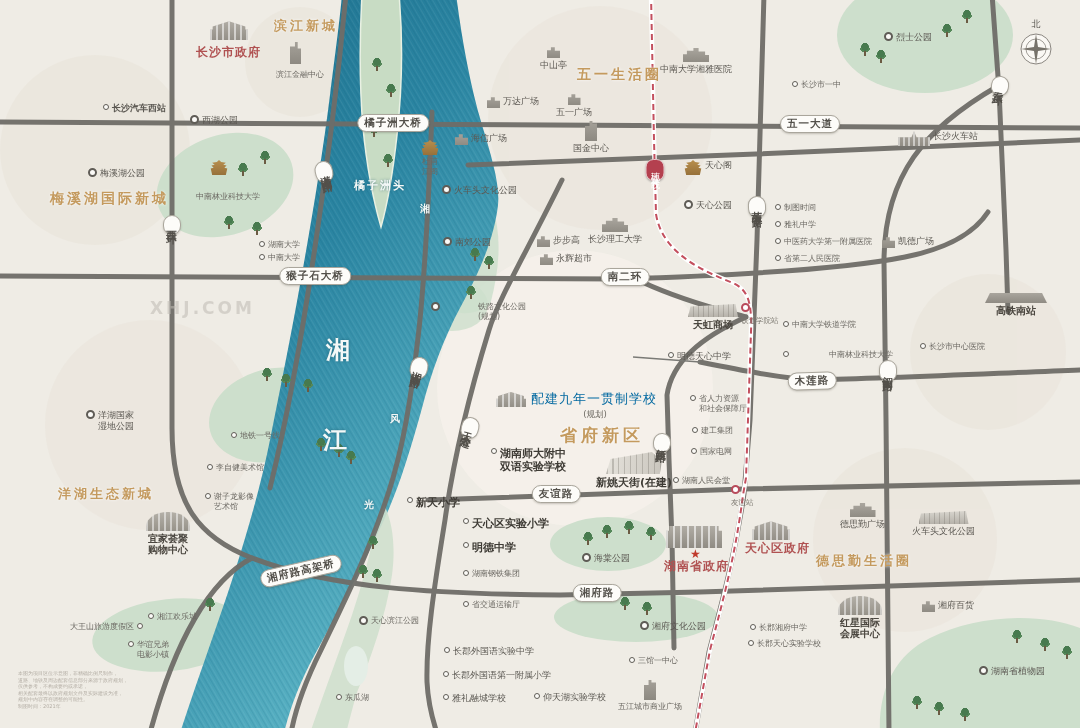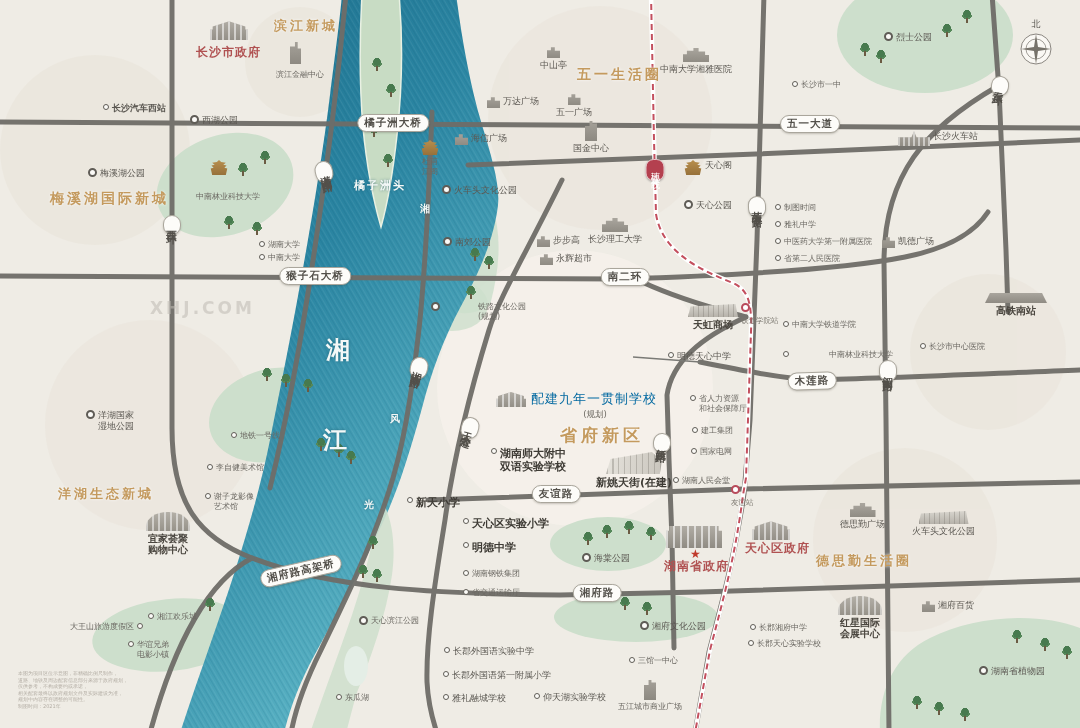--- a/index.html
+++ b/index.html
@@ -301,21 +301,21 @@
 购物中心</span></div>
     <div class="poi rev sm" style="left: 70px; top: 622px;"><span class="mk mk-dot"></span><span class="t">大王山旅游度假区</span></div>
     <div class="poi sm" style="left: 148px; top: 612px;"><span class="mk mk-dot"></span><span class="t">湘江欢乐城</span></div>
     <div class="poi sm" style="left: 128px; top: 640px;"><span class="mk mk-dot"></span><span class="t">华谊兄弟
 电影小镇</span></div>
     <div class="poi sm" style="left: 359px; top: 616px;"><span class="mk mk-ring"></span><span class="t">天心滨江公园</span></div>
     <div class="poi big" style="left: 407px; top: 496px;"><span class="mk mk-dot"></span><span class="t">新天小学</span></div>
     <div class="poi big" style="left: 463px; top: 517px;"><span class="mk mk-dot"></span><span class="t">天心区实验小学</span></div>
     <div class="poi big" style="left: 463px; top: 541px;"><span class="mk mk-dot"></span><span class="t">明德中学</span></div>
     <div class="poi sm" style="left: 463px; top: 569px;"><span class="mk mk-dot"></span><span class="t">湖南钢铁集团</span></div>
-    <div class="poi sm" style="left: 463px; top: 588px; font-family: Liberation Serif, serif;"><span class="mk mk-dot"></span><span class="t">省交通运输厅</span></div>
+    <div class="poi sm" style="left: 463px; top: 600px; font-family: Liberation Serif, serif;"><span class="mk mk-dot"></span><span class="t">省交通运输厅</span></div>
     <div class="poi" style="left: 582px; top: 553px;"><span class="mk mk-ring"></span><span class="t">海棠公园</span></div>
     <div class="poi" style="left: 666px; top: 526px;"><span class="ic ic-govw"></span></div>
     <div class="poi star" style="left: 690px; top: 549px;"><span class="t">★</span></div>
     <div class="poi red12" style="left: 664px; top: 561px;"><span class="t">湖南省政府</span></div>
     <div class="poi" style="left: 752px; top: 520px;"><span class="ic ic-gov"></span></div>
     <div class="poi red12" style="left: 745px; top: 543px;"><span class="t">天心区政府</span></div>
     <div class="poi" style="left: 444px; top: 646px; text-align: right;"><span class="mk mk-dot"></span><span class="t">长郡外国语实验中学</span></div>
     <div class="poi" style="left: 443px; top: 670px;"><span class="mk mk-dot"></span><span class="t">长郡外国语第一附属小学</span></div>
     <div class="poi" style="left: 443px; top: 693px;"><span class="mk mk-dot"></span><span class="t">雅礼融城学校</span></div>
     <div class="poi" style="left: 534px; top: 692px;"><span class="mk mk-dot"></span><span class="t">仰天湖实验学校</span></div>

